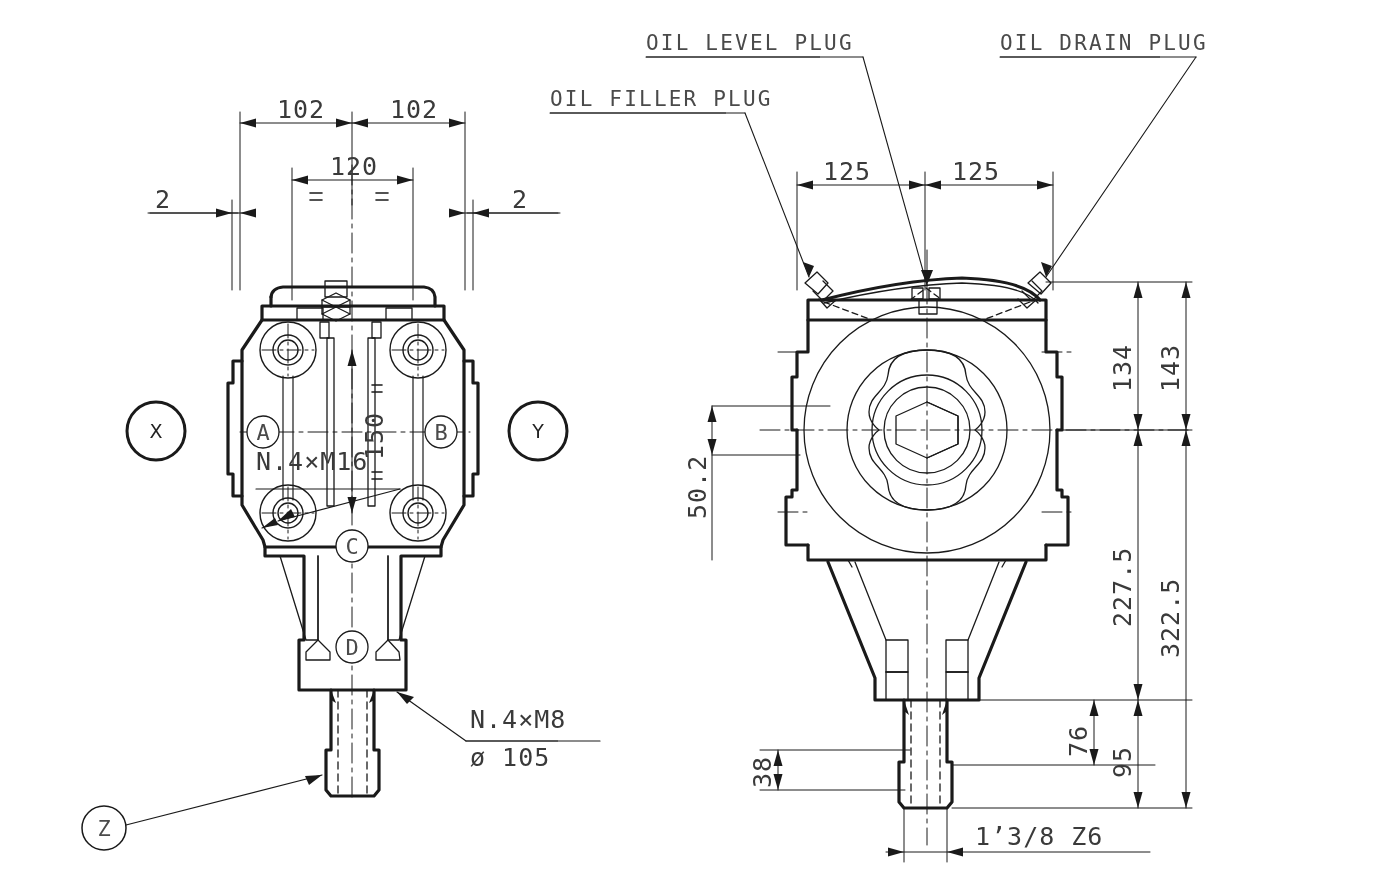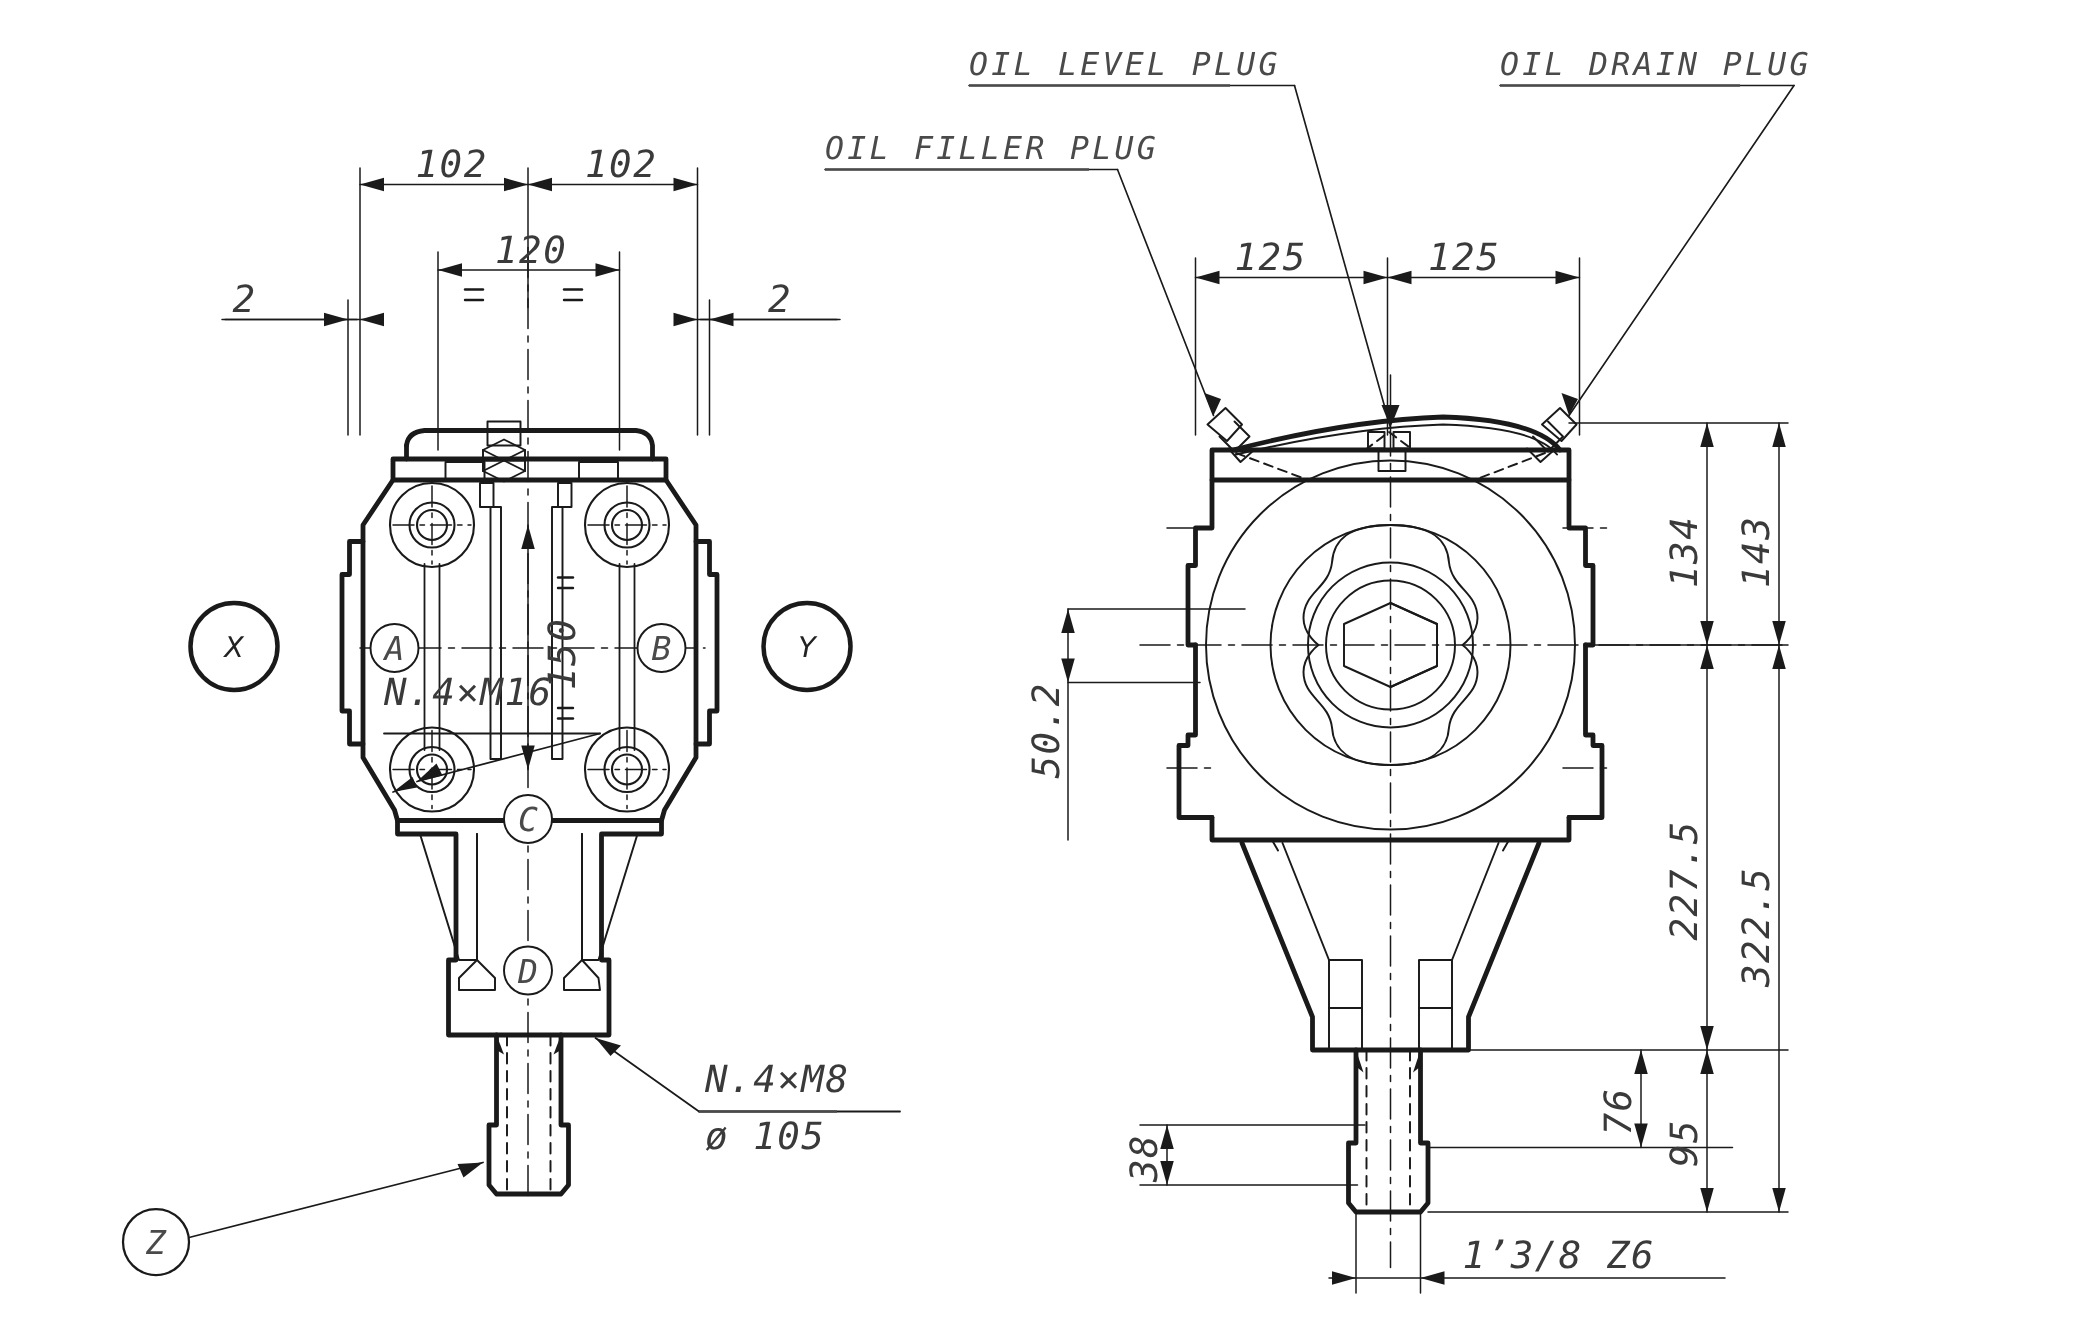--- a/index.html
+++ b/index.html
@@ -1,21 +1,21 @@
 <!DOCTYPE html>
 <html><head>
 <meta charset="utf-8">
 <style>
   html,body{margin:0;padding:0;background:#ffffff;}
   body{
     width:1387px;height:881px;
     font-family:"DejaVu Sans Mono","Liberation Mono",monospace;
     overflow:hidden;position:relative;
   }
-  #sheet{position:absolute;left:0;top:0;width:1387px;height:881px;font-style:italic;}
+  #sheet{position:absolute;left:0;top:0;width:1387px;height:881px;}
   svg{display:block;}
   .dimtxt{
     font-family:"DejaVu Sans Mono","Liberation Mono",monospace;
     fill:#3a3a3a;
     font-size:25px;
     letter-spacing:1px;
   }
   .lbl{
     font-family:"DejaVu Sans Mono","Liberation Mono",monospace;
     fill:#4a4a4a;

